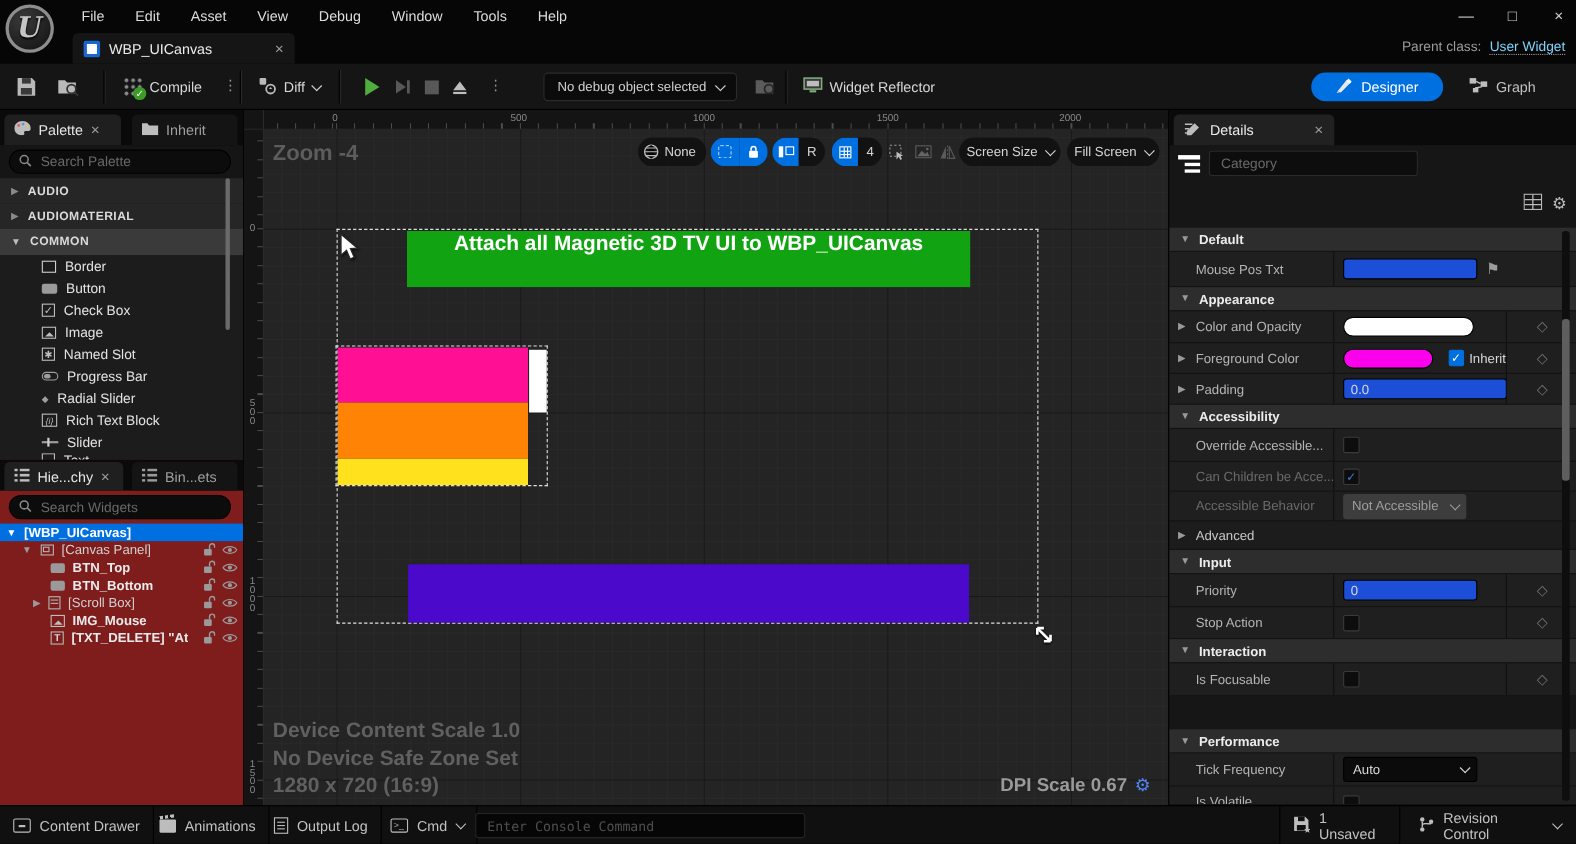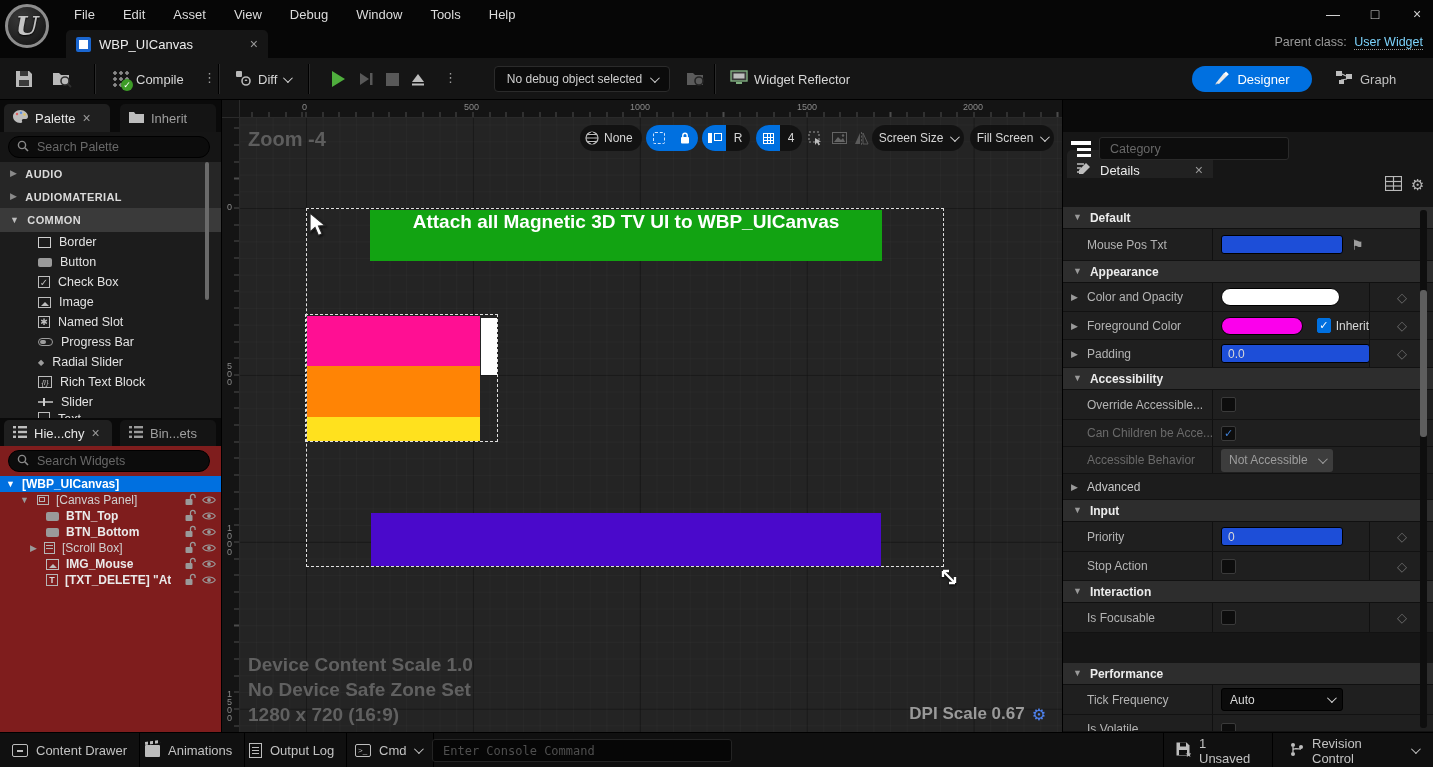--- a/index.html
+++ b/index.html
@@ -125,21 +125,21 @@
     linear-gradient(#fff,#fff) 6px 0/1px 100% no-repeat,
     linear-gradient(#fff,#fff) 0 3px/100% 1px no-repeat,
     linear-gradient(#fff,#fff) 0 6px/100% 1px no-repeat;}
   .ic-outl{width:12px;height:12px;position:relative;}
   .ic-outl::before{content:"";position:absolute;left:0;top:1px;width:4px;height:10px;background:#fff;}
   .ic-outl::after{content:"";position:absolute;left:6px;top:1px;width:6px;height:6px;border:1px solid #fff;}
   .flatic{position:absolute;top:9px;width:22px;height:22px;display:flex;align-items:center;justify-content:center;color:#9a9a9a;}
 
   
   .details{position:absolute;left:1062px;top:100px;width:371px;height:632px;background:#161616;border-left:1px solid #000;overflow:hidden;}
-  .dtab{position:absolute;left:4px;top:4px;width:146px;height:28px;background:#212121;border-radius:5px 5px 0 0;display:flex;align-items:flex-end;gap:8px;padding:0 10px;color:#ececec;font-size:13px;margin-top:46px;}
+  .dtab{position:absolute;left:4px;top:4px;width:146px;height:28px;background:#212121;border-radius:5px 5px 0 0;display:flex;align-items:center;gap:8px;padding:0 10px;color:#ececec;font-size:13px;}
   .dtabbar{position:absolute;left:0;top:0;width:371px;height:32px;background:#0a0a0a;}
   .cat-filter{position:absolute;left:36px;top:37px;width:190px;height:23px;background:#0d0d0d;border:1px solid #2a2a2a;border-radius:3px;display:flex;align-items:center;padding:0 8px;}
   .cat-filter input{background:transparent;border:none;outline:none;color:#bdbdbd;font-size:12.5px;width:100%;}
   .cat-filter input::placeholder{color:#686868;}
   .ic-listfilter{position:absolute;left:8px;top:39px;width:20px;height:18px;background:
     linear-gradient(#fff,#fff) 0 2px/20px 4px no-repeat,
     linear-gradient(#fff,#fff) 6px 9px/14px 3px no-repeat,
     linear-gradient(#fff,#fff) 6px 15px/14px 3px no-repeat;}
   .dsearch{position:absolute;left:10px;top:75px;width:296px;height:22px;}
   .d-ic{position:absolute;top:76px;color:#b9b9b9;font-size:15px;}

